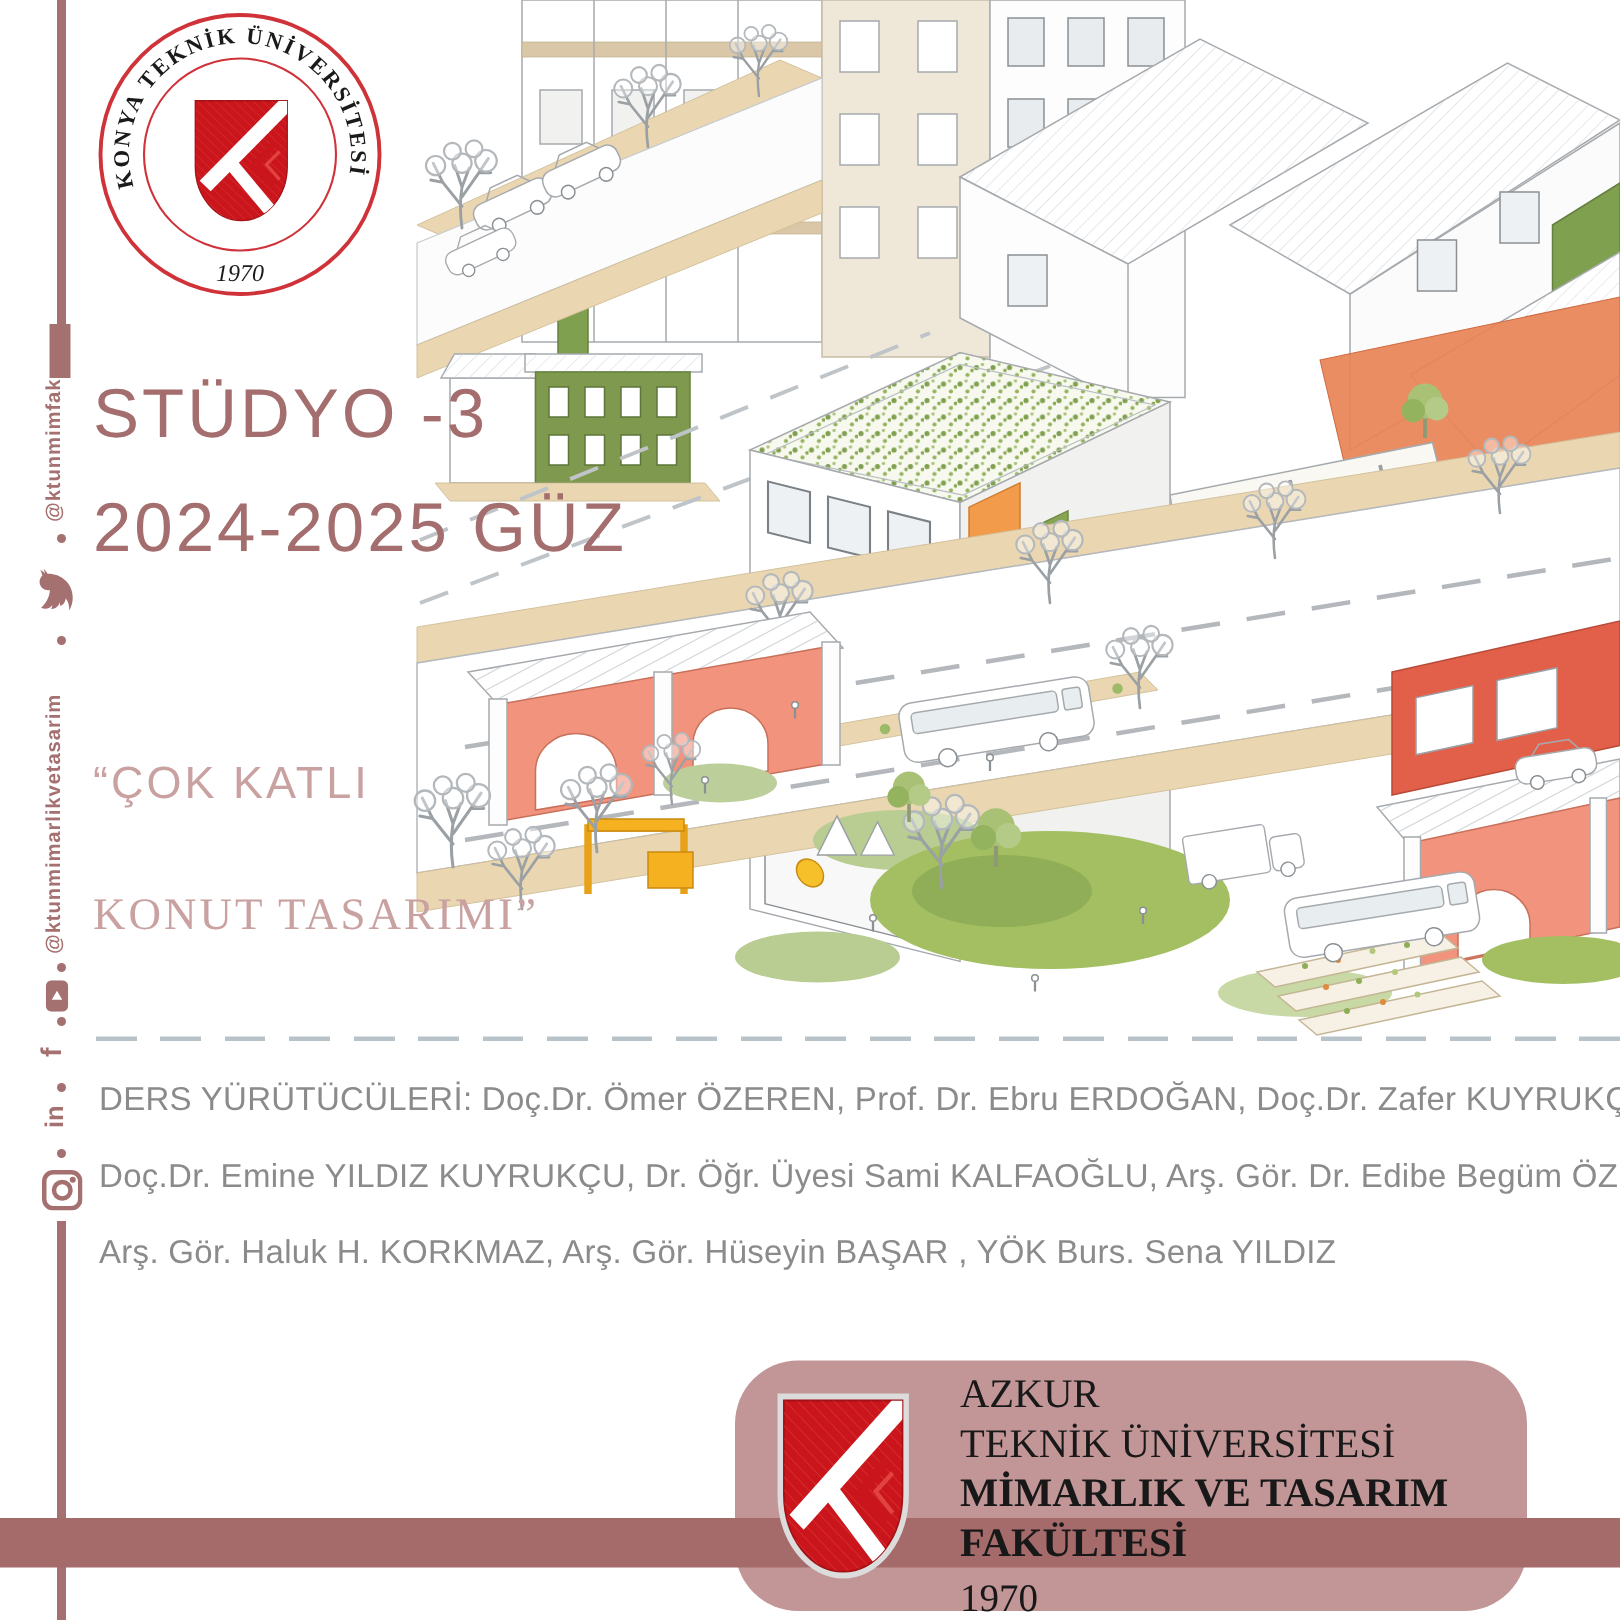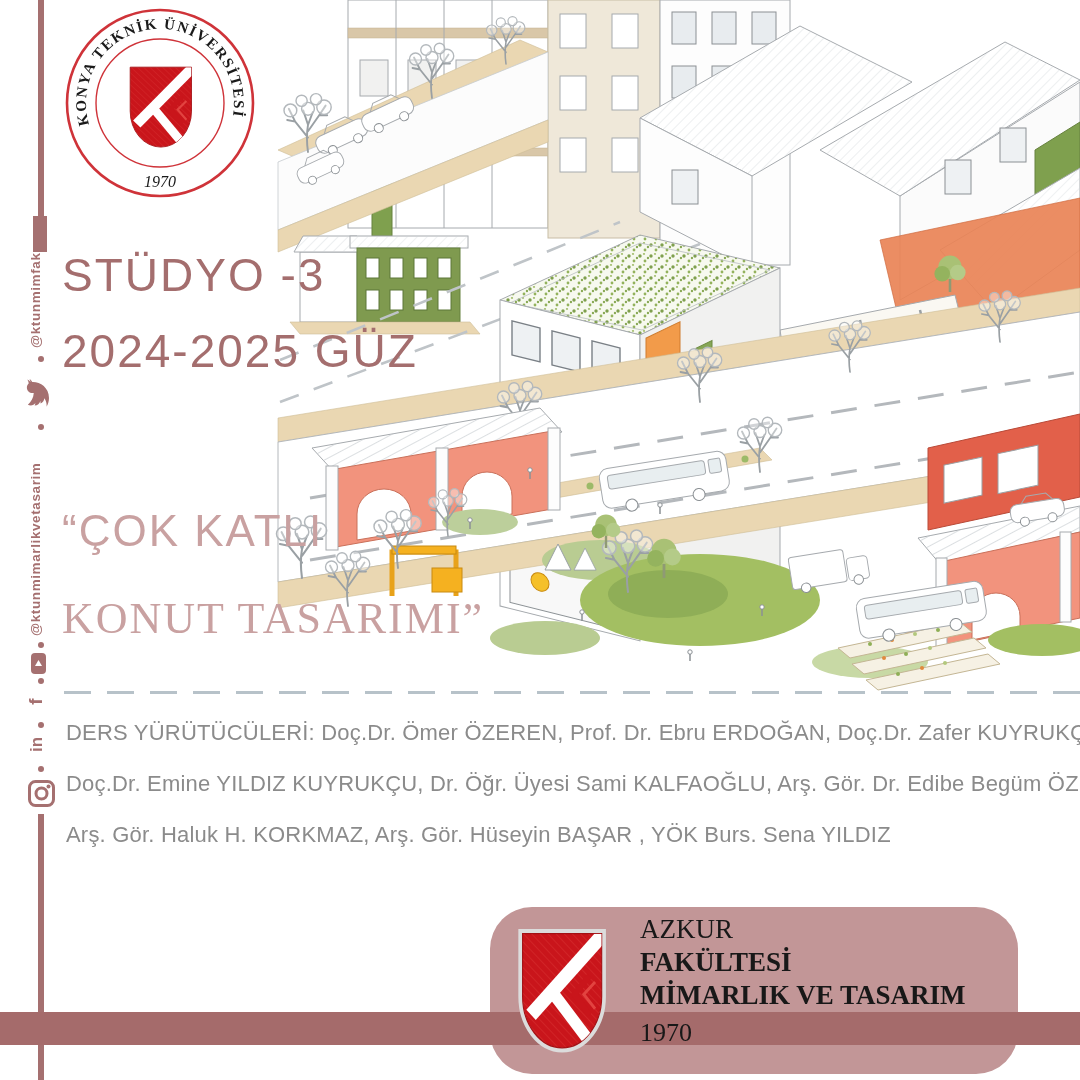--- a/index.html
+++ b/index.html
@@ -20,21 +20,21 @@
   
   #strip{position:absolute;left:0;top:0;width:82px;height:1080px;z-index:2;}
   .mv{background:#a57070;}
   .vtext{position:absolute;writing-mode:vertical-rl;transform:rotate(180deg);
          color:#a57070;font-weight:700;font-size:13.5px;letter-spacing:.6px;white-space:nowrap;}
   .dot{position:absolute;width:6px;height:6px;border-radius:50%;background:#a57070;}
   .icn{position:absolute;transform:rotate(-90deg);color:#a57070;}
 
   
   .big{position:absolute;left:62px;color:#a46e6e;font-size:46px;letter-spacing:2px;z-index:2;white-space:nowrap;}
-  .quote{position:absolute;left:62px;color:#c9a1a1;font-size:44px;letter-spacing:2px;z-index:2;white-space:nowrap;}
+  .quote{position:absolute;left:62px;color:#c9a1a1;font-size:30px;letter-spacing:2px;z-index:2;white-space:nowrap;}
 
   
   #divider{position:absolute;left:64px;right:0;top:691px;height:3px;z-index:2;
            background:repeating-linear-gradient(90deg,#b7c2c9 0 27px,transparent 27px 43px);}
   #instructors{position:absolute;left:66px;top:716px;width:970px;z-index:2;
                color:#8b8b8b;font-size:22px;letter-spacing:.2px;}
   #instructors div{margin-bottom:17px;line-height:34px;white-space:nowrap;}
 
   
   #band{position:absolute;left:0;top:1012px;width:1080px;height:33px;background:#a56b6b;z-index:3;}
@@ -451,18 +451,19 @@
     <svg width="98" height="140" viewBox="-6 -6 102 144">
       <path d="M3,3 H87 V64 A42,50 0 0 1 3,64 Z" transform="scale(0.98,1.07)" fill="#ffffff" stroke="#dcdcdc" stroke-width="9"></path>
       <g transform="scale(0.98,1.07)">
           <use href="#shieldCore"></use>
         </g>
     </svg>
   </div>
 
   <div id="card-text">
     <div>AZKUR</div>
+    <div>TEKNİK ÜNİVERSİTESİ</div>
+    <div class="b">MİMARLIK VE TASARIM</div>
     <div class="b">FAKÜLTESİ</div>
-    <div class="b">MİMARLIK VE TASARIM</div>
     <div class="yr">1970</div>
   </div>
 
 </div>
 
 </body></html>

